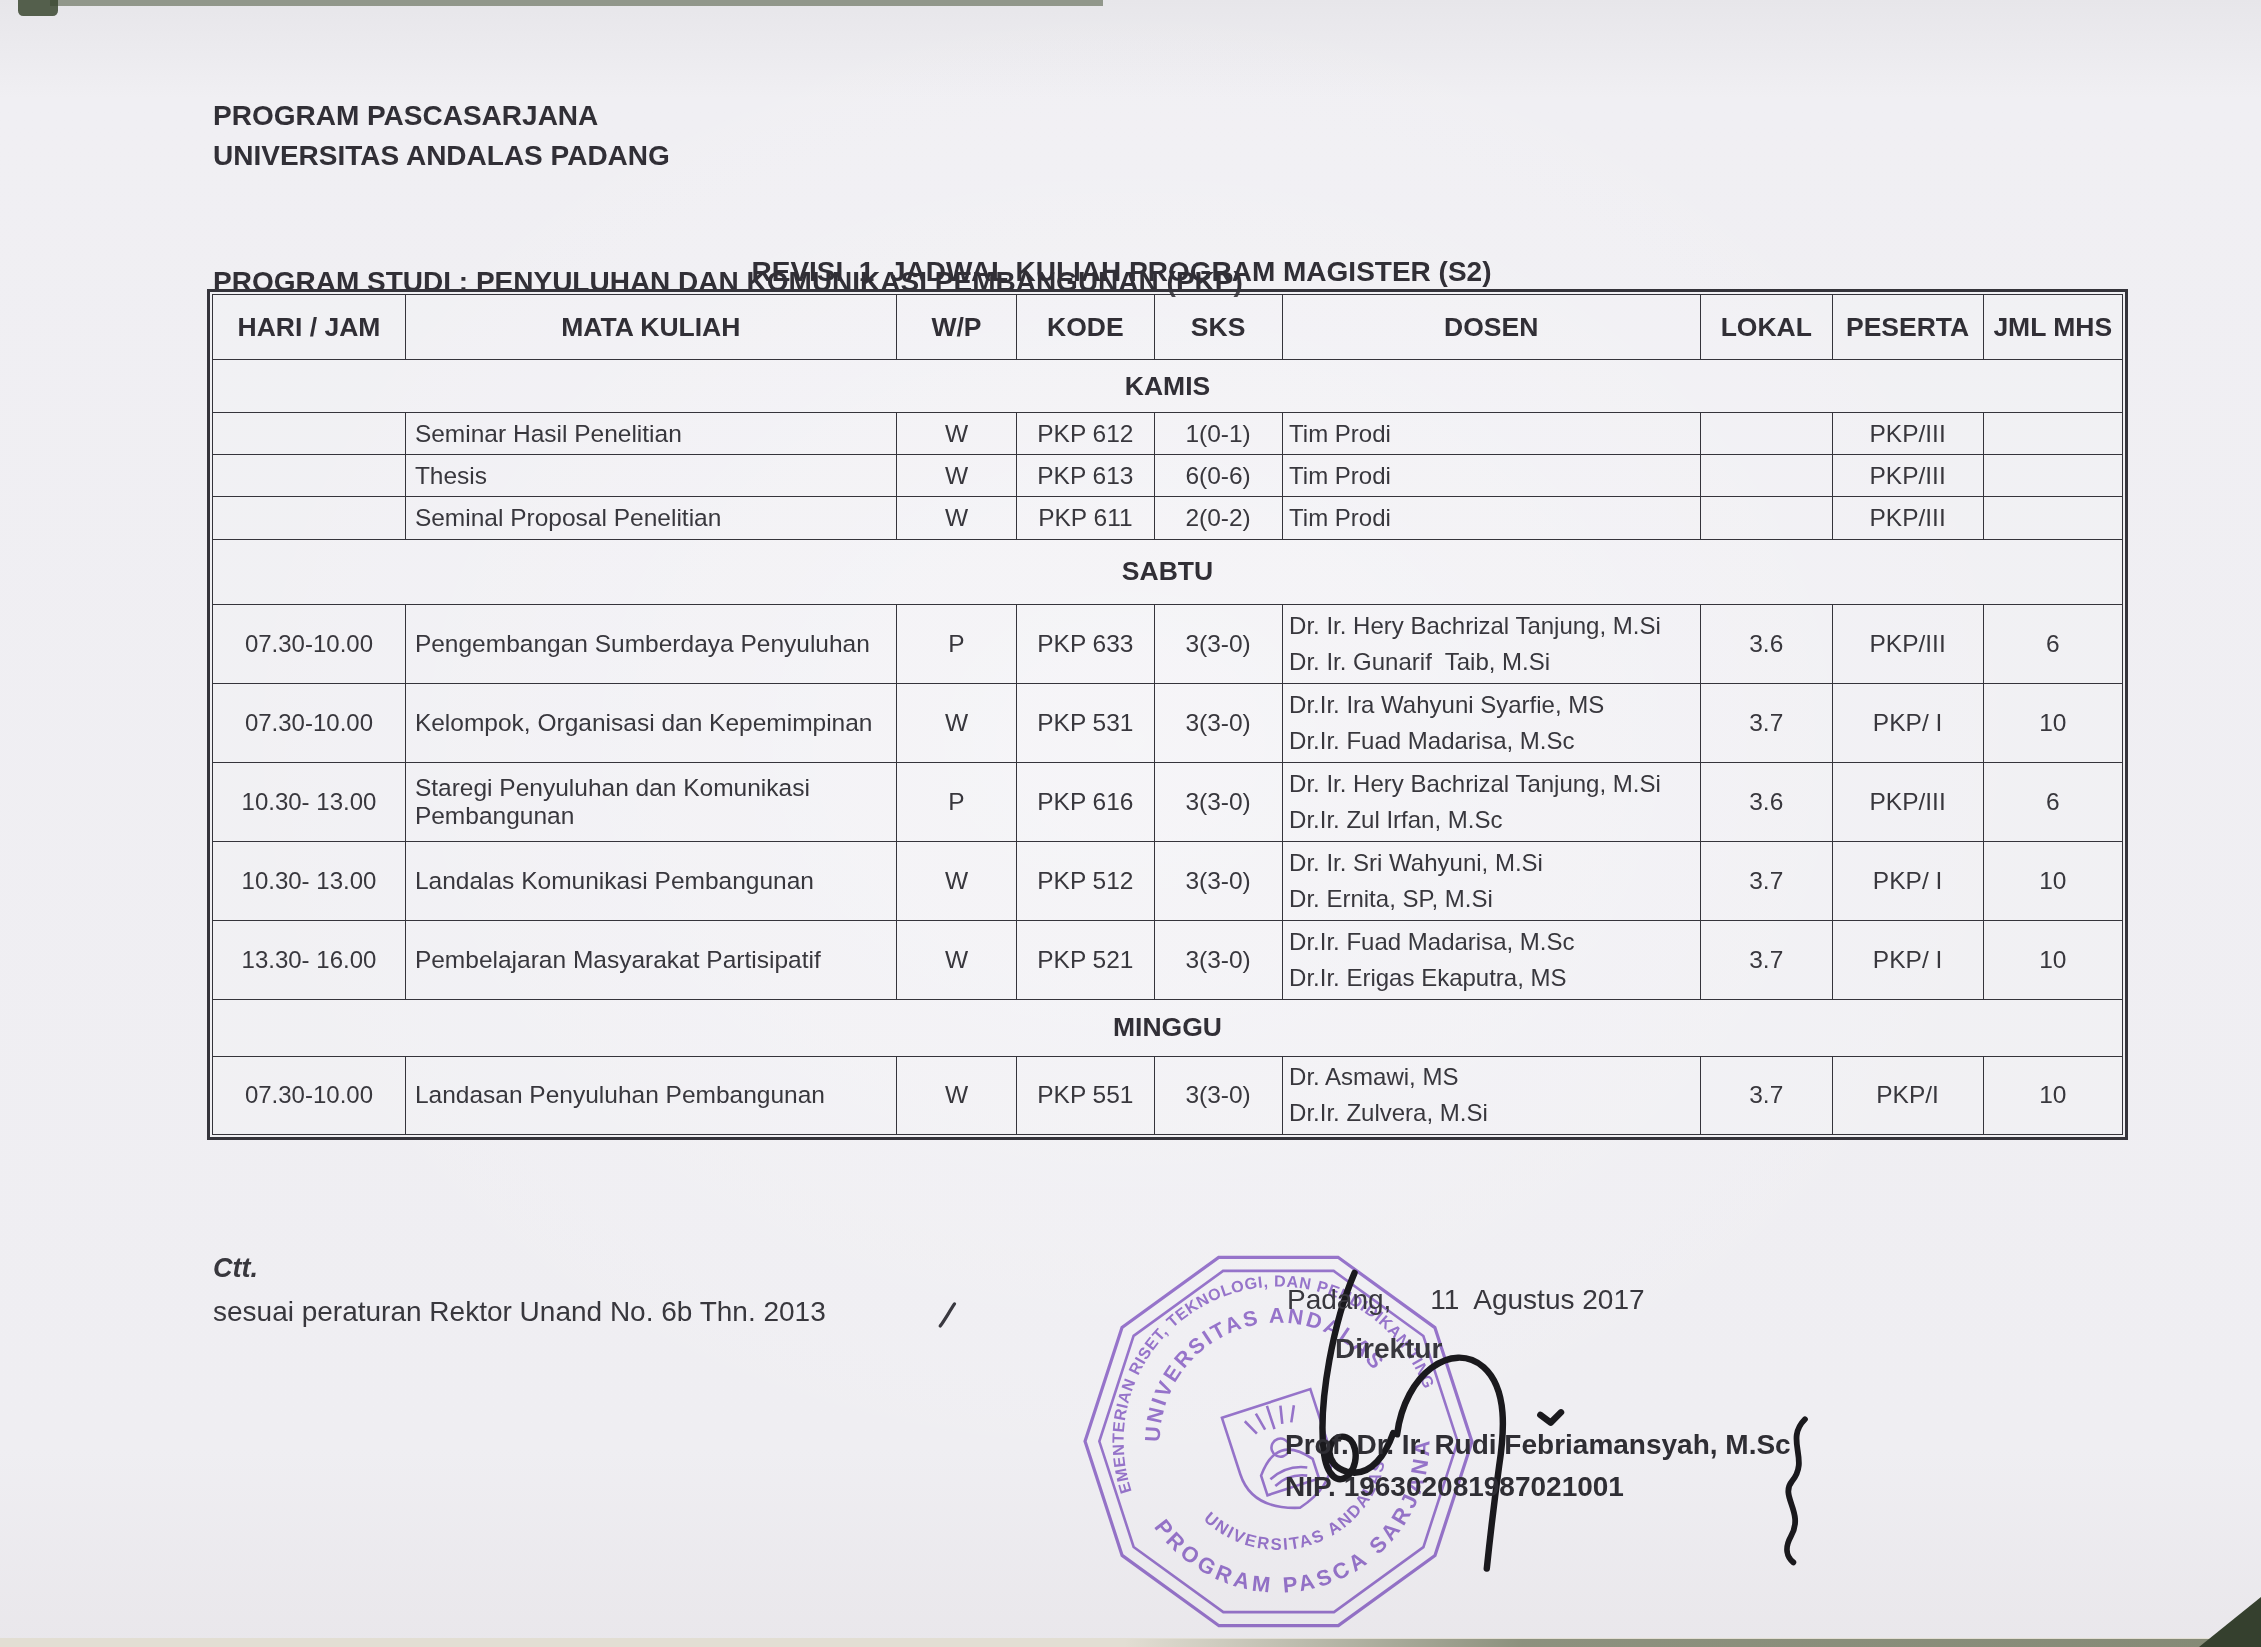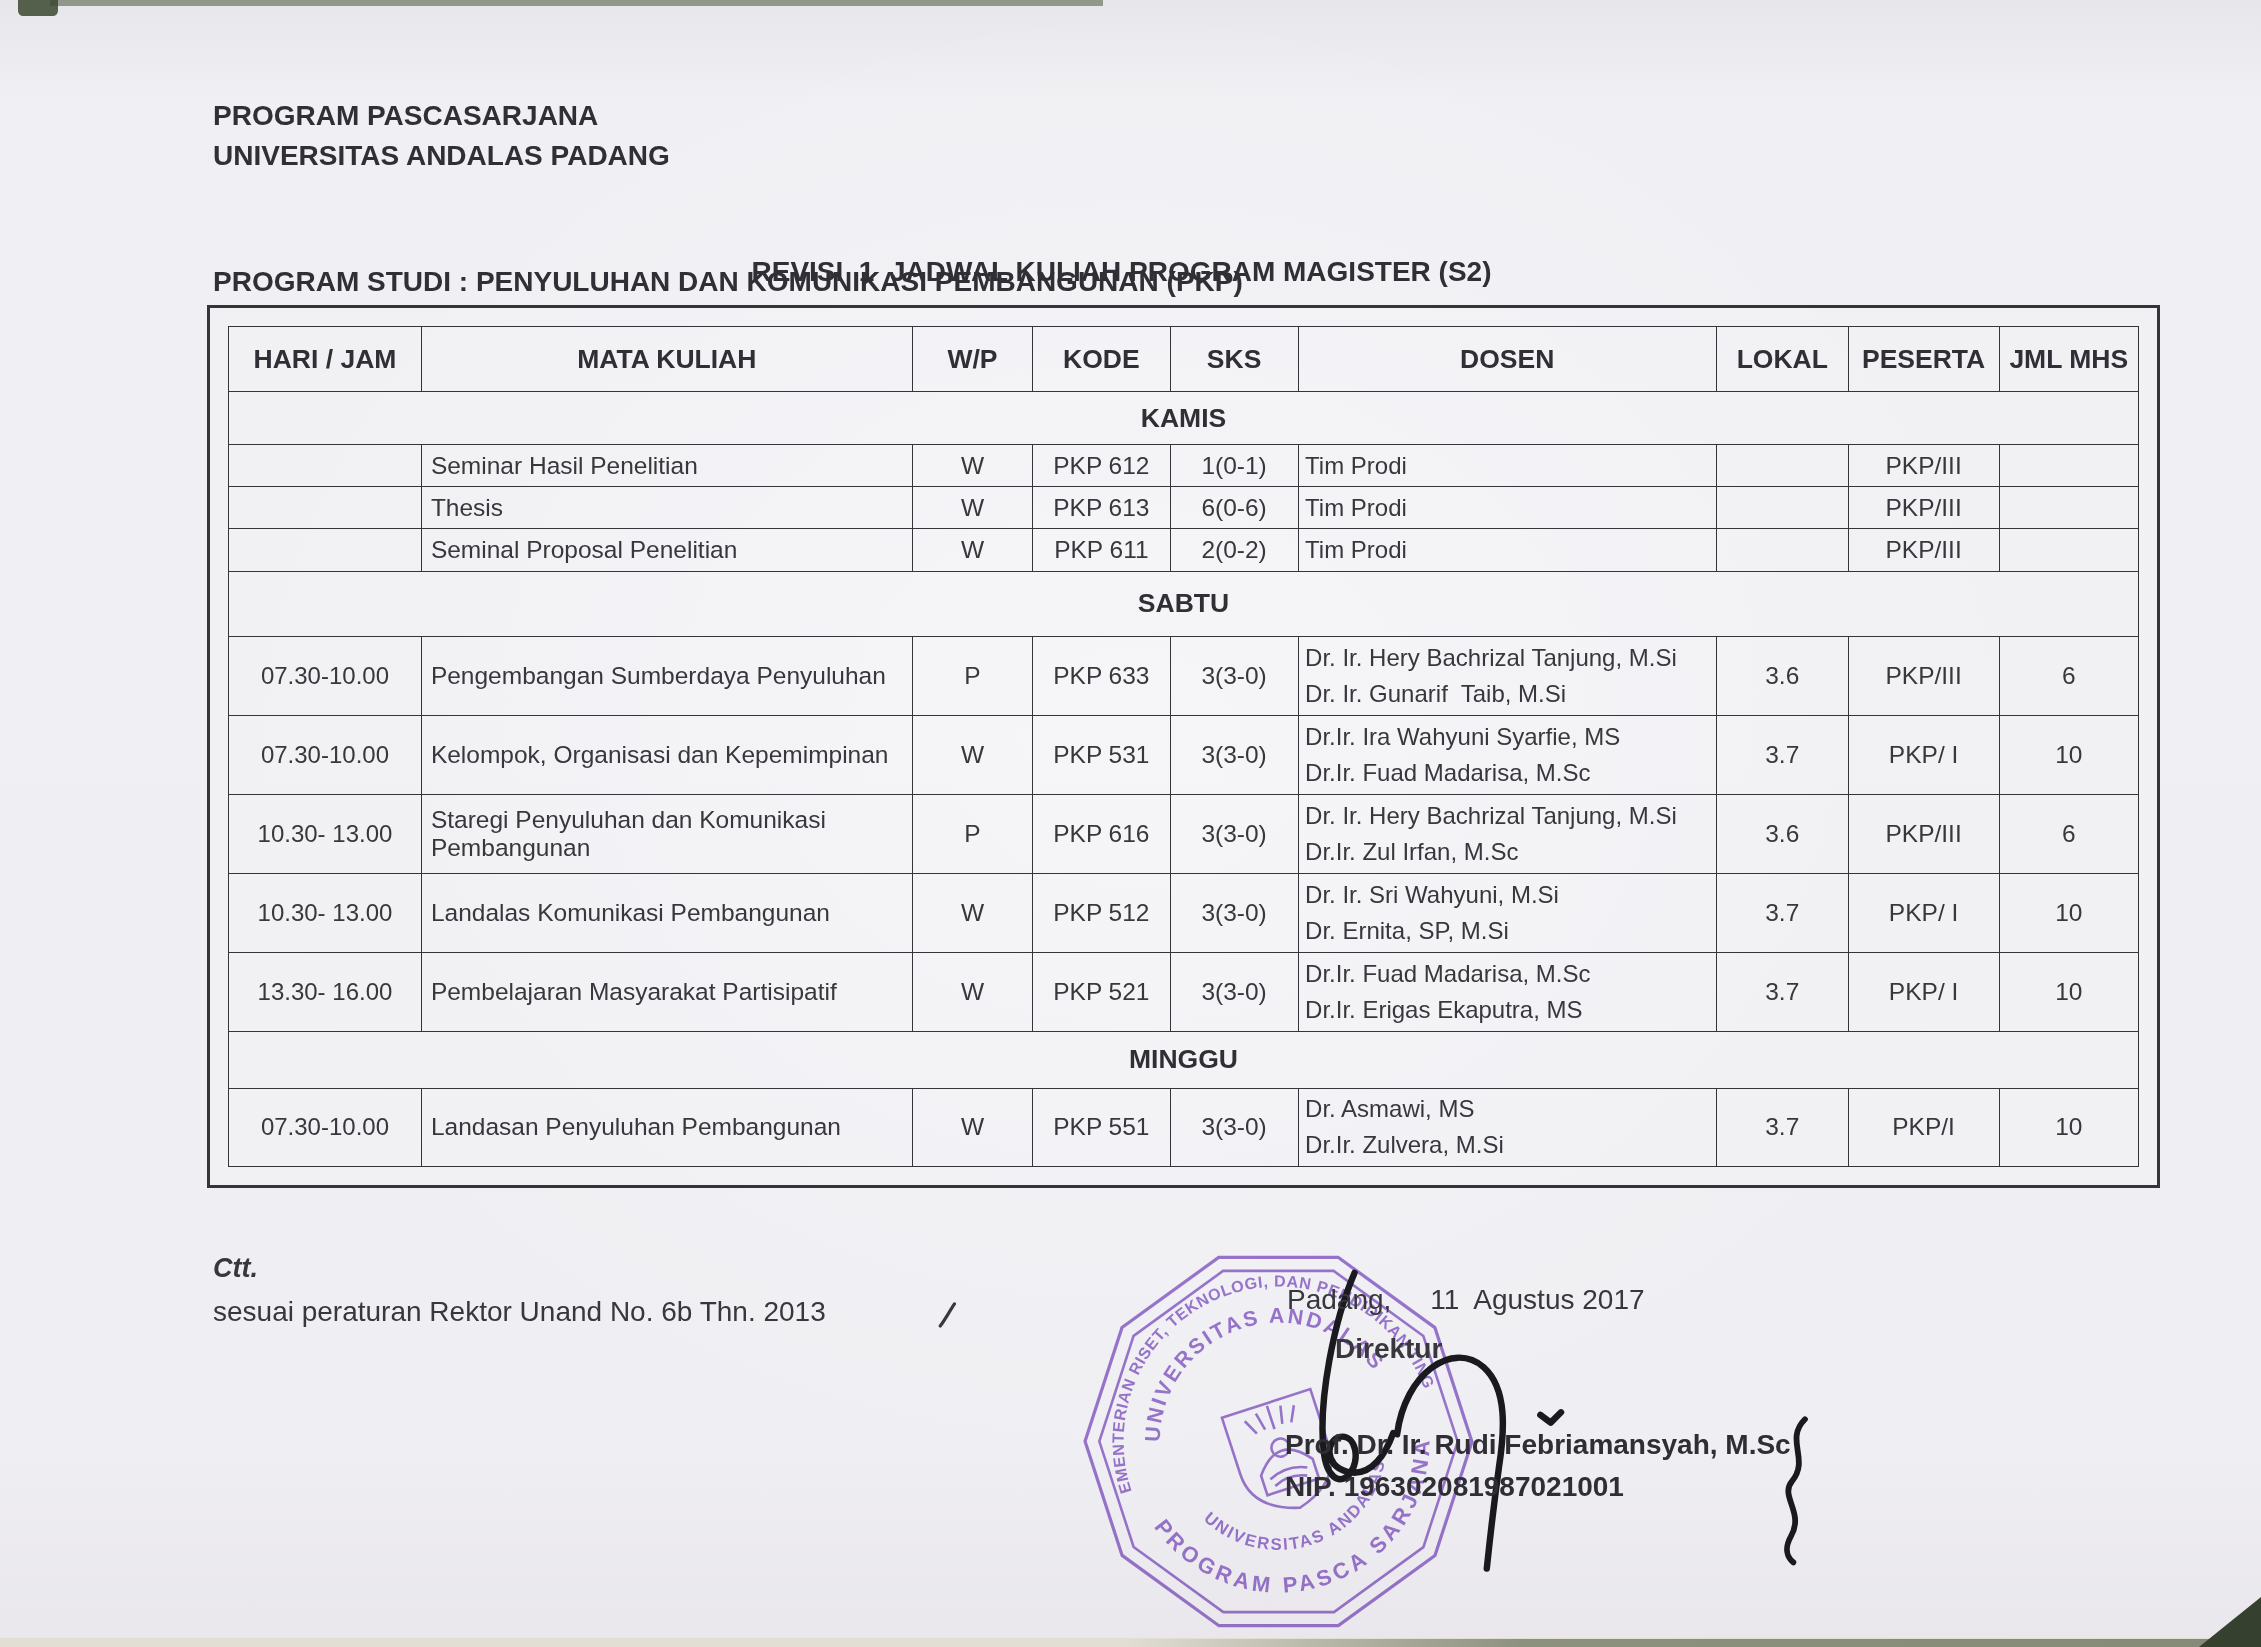--- a/index.html
+++ b/index.html
@@ -17,21 +17,21 @@
   .edge-top-blob{position:absolute;top:0;left:18px;width:40px;height:15.5px;background:rgba(58,70,48,0.85);border-radius:0 0 5.2px 5.2px;}
   .edge-bottom-paper{position:absolute;bottom:0;left:0;width:100%;height:9px;background:#e2ded3;}
   .edge-bottom{position:absolute;bottom:0;right:0;width:1137px;height:8.4px;background:linear-gradient(90deg, rgba(70,82,56,0) 0%, rgba(70,82,56,0.55) 35%, rgba(70,82,56,0.6) 100%);}
   .edge-corner{position:absolute;bottom:0;right:0;width:62px;height:50px;background:#35402e;clip-path:polygon(100% 0, 100% 100%, 0 100%);}
 
   .letterhead{position:absolute;left:213px;top:96px;font-weight:bold;font-size:28px;line-height:40px;color:#312f36;}
   .doc-title{position:absolute;left:0;top:169px;width:2152px;text-align:center;padding-left:91px;box-sizing:border-box;
              font-weight:bold;font-size:28px;line-height:41px;color:#312f36;white-space:pre;}
   .program-studi{position:absolute;left:213px;top:266px;font-weight:bold;font-size:28px;color:#312f36;}
 
-  .table-frame{position:absolute;left:207px;top:305px;width:1911px;border:3.2px solid #35343b;padding:18px;background:rgba(255,255,255,0.12);}
+  .table-frame{position:absolute;left:207px;top:289px;width:1911px;border:3.2px solid #35343b;padding:2px;background:rgba(255,255,255,0.12);}
   table{width:100%;border-collapse:collapse;table-layout:fixed;}
   td,th{border:1.9px solid #35343b;padding:2.6px 9px;overflow:hidden;}
   th{font-size:26.5px;font-weight:bold;color:#312f36;text-align:center;}
   td{font-size:24.5px;color:#38373d;}
   tr.rh{height:65px;}
   tr.rb0{height:53px;} tr.rb1{height:65px;} tr.rb2{height:57px;}
   tr.rk{height:39px;}
   tr.rs{height:79px;}
   tr.rm1{height:84px;} tr.rm2{height:70px;}
   td.band{font-weight:bold;font-size:26.5px;text-align:center;color:#312f36;}

